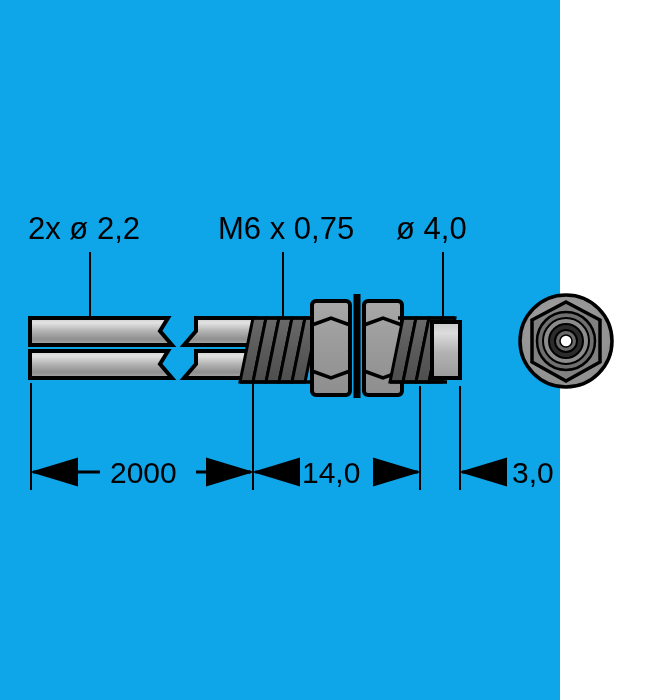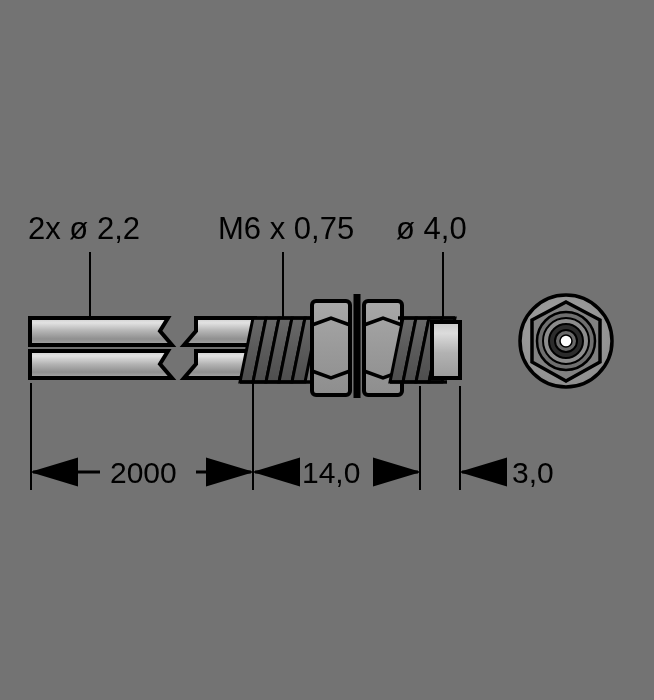--- a/index.html
+++ b/index.html
@@ -8,23 +8,23 @@
     background: #ffffff;
   }
   body {
     width: 654px;
     height: 700px;
     font-family: "Liberation Sans", sans-serif;
     overflow: hidden;
   }
   #drawing-root {
     position: relative;
-    width: 654px;
+    width: 560px;
     height: 700px;
-    background: #737373;
+    background: #0ea5e9;
   }
   svg.drawing {
     display: block;
     width: 654px;
     height: 700px;
   }
   text.dim-label {
     font-family: "Liberation Sans", sans-serif;
     font-size: 30px;
     fill: #000000;

